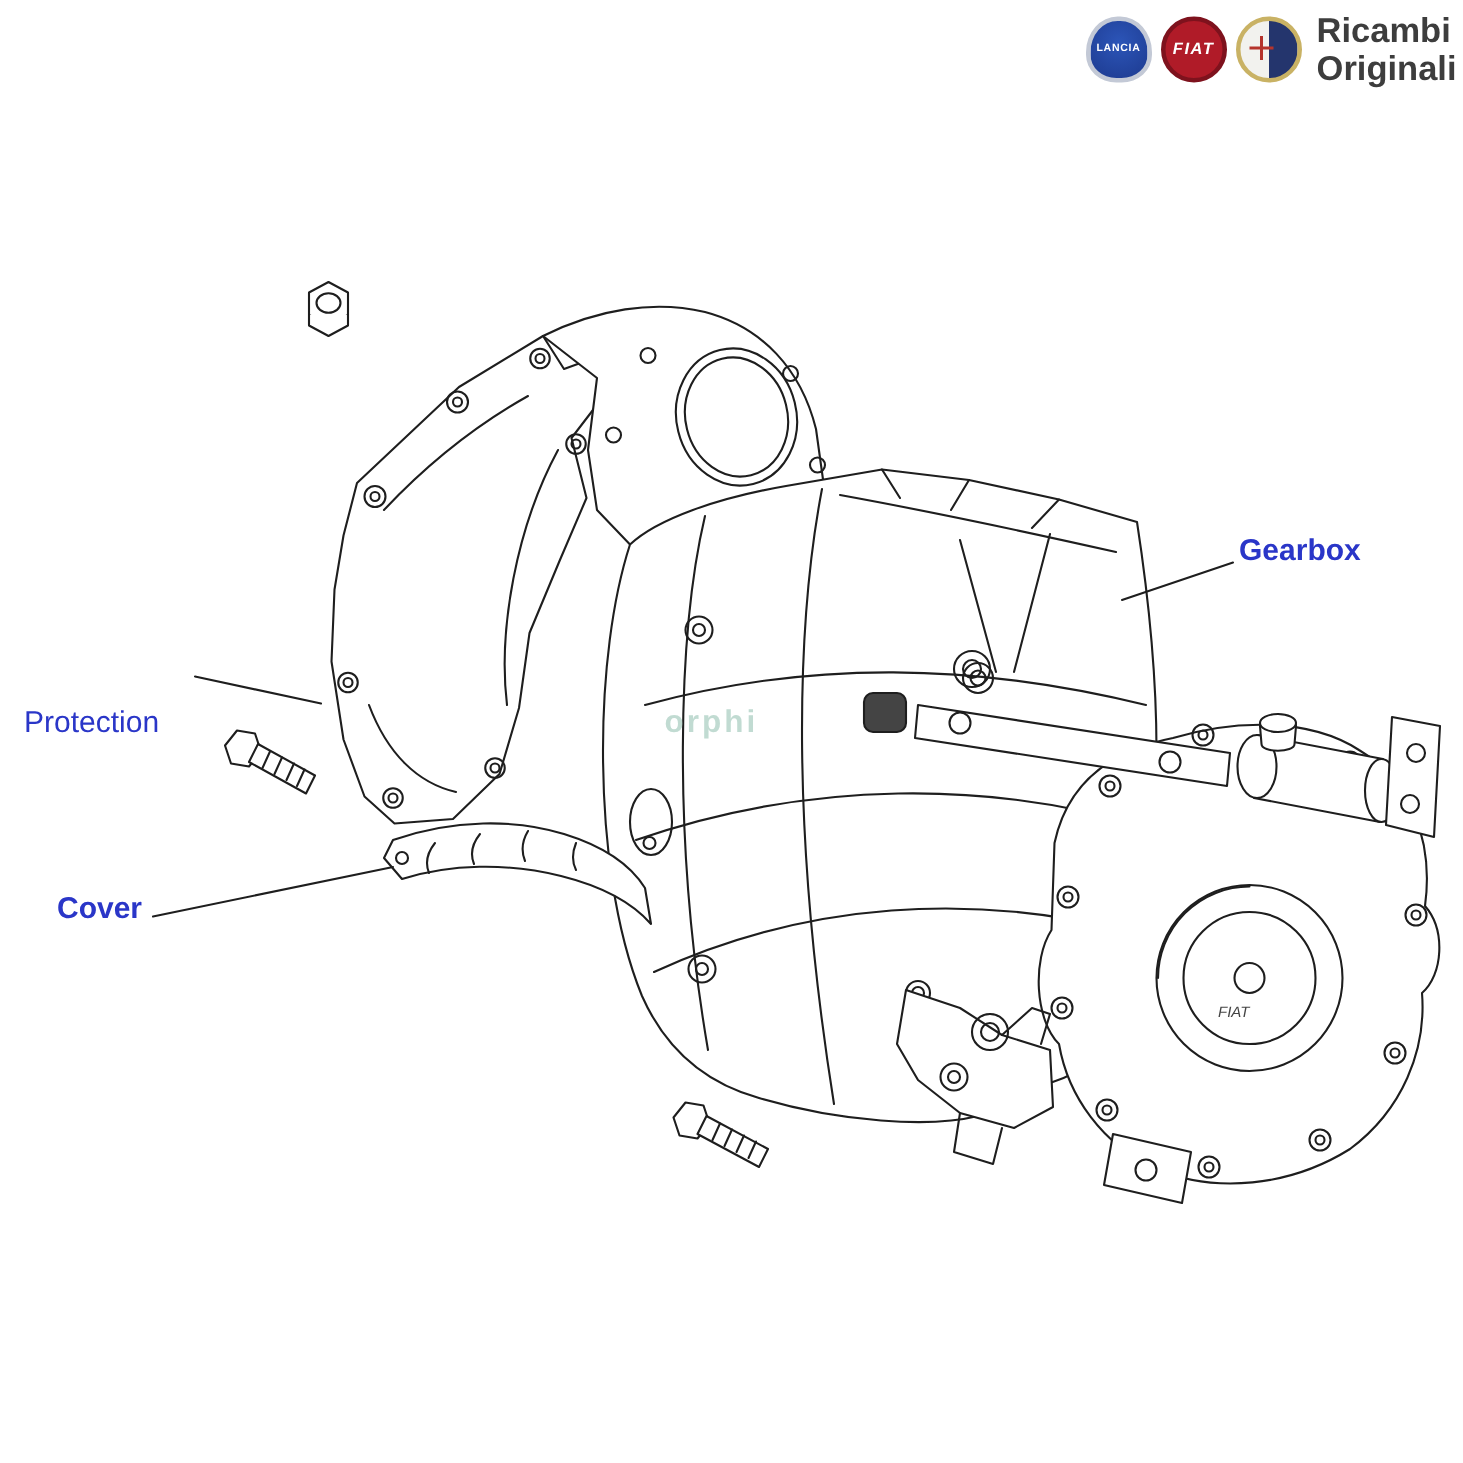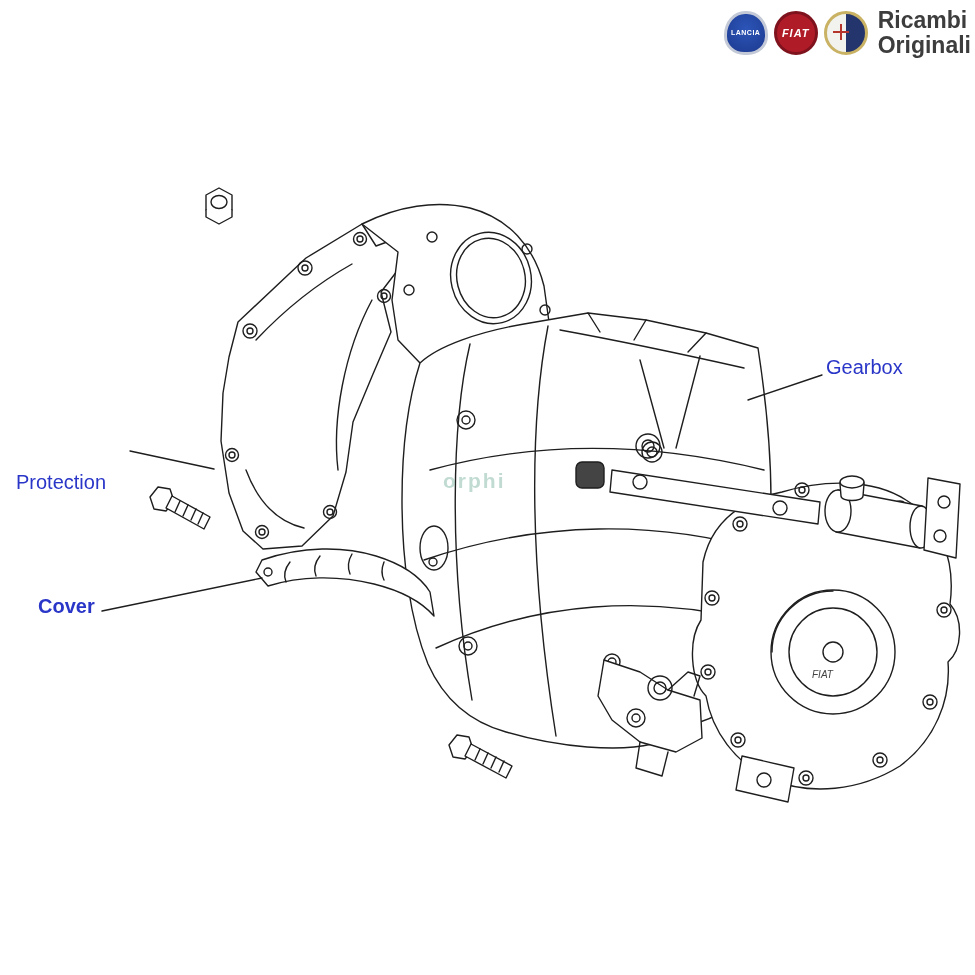--- a/index.html
+++ b/index.html
@@ -58,21 +58,21 @@
     font-family:"Liberation Sans",sans-serif;
   }
 
   
   .part-label{
     position:absolute;font-size:20px;color:var(--label-color,#2a36c8);
     white-space:nowrap;z-index:4;
   }
   #label-protection{left:16px;top:427px;margin-top:44px;}
   #label-cover{left:38px;top:595px;font-weight:bold;}
-  #label-gearbox{left:826px;top:356px;}
+  #label-gearbox{left:826px;top:356px;font-weight:bold;}
 </style>
 </head>
 <body>
 
 <div class="page">
 
   <header class="brand">
     <div class="logos">
       <div class="logo lancia">
         <span>LANCIA</span>

